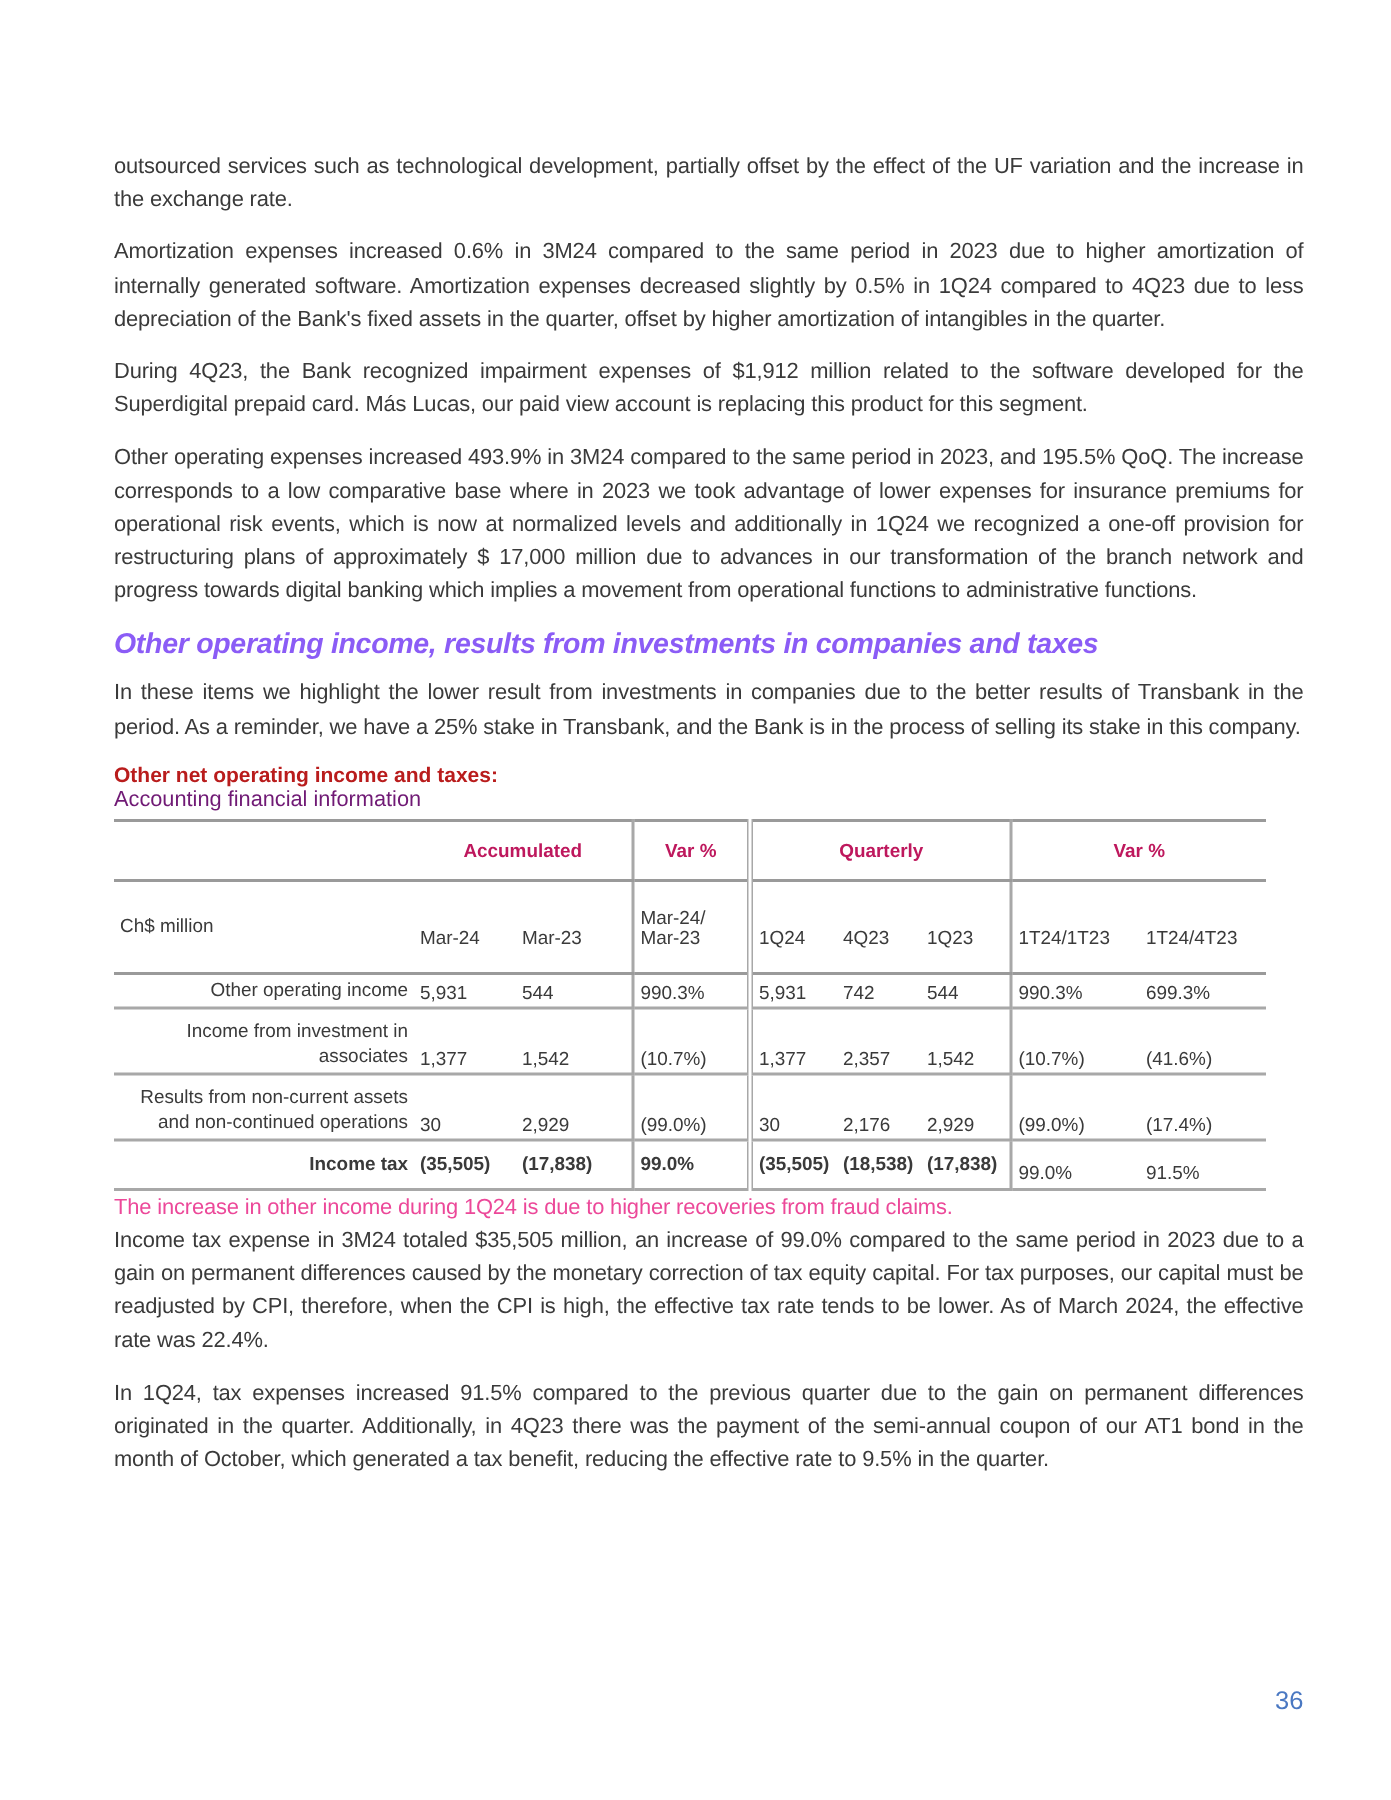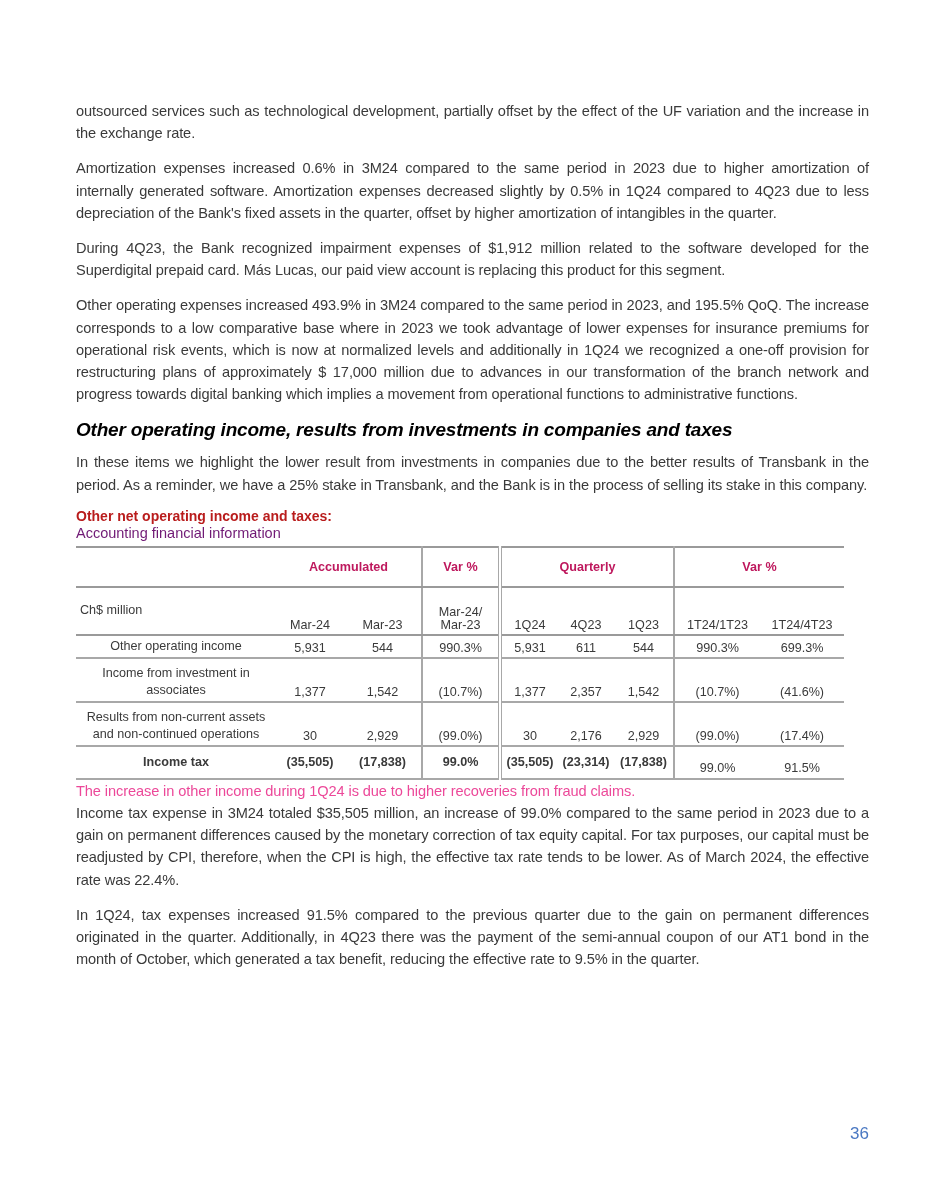--- a/index.html
+++ b/index.html
@@ -1,32 +1,32 @@
 <!DOCTYPE html>
 <html><head>
 <meta charset="utf-8">
 <style>
   html, body { margin: 0; padding: 0; background: #ffffff; }
   body { width: 927px; height: 1200px; position: relative; overflow: hidden;
          font-family: "Liberation Sans", sans-serif; color: #3a3a3a; }
   .page { position: absolute; left: 76px; top: 100px; width: 793px; }
   p.body { margin: 0; font-size: 14.6px; line-height: 22.2px; text-align: justify; letter-spacing: -0.1px; }
   .gap { height: 13px; }
-  h2.section { margin: 14px 0 10px 0; font-size: 19px; font-style: italic; font-weight: bold; color: #000000; letter-spacing: -0.2px; }
+  h2.section { margin: 14px 0 10px 0; font-size: 19px; font-style: italic; font-weight: bold; color: #8b5cf6; letter-spacing: -0.2px; }
   h3.table-title { margin: 12px 0 0 0; font-size: 14px; font-weight: bold; color: #b91c1c; }
   .subtitle { font-size: 14.5px; color: #701a75; margin-top: 1px; margin-bottom: 5px; }
   table.fin { width: 768px; border-collapse: collapse; font-size: 12.6px; color: #3a3a3a; table-layout: fixed; }
   table.fin td, table.fin th { padding: 0 4px; }
   table.fin th { font-weight: bold; color: #be185d; }
   .top-border { border-top: 2px solid #9a9a9a; }
   tr.group-hdr th { height: 38px; border-bottom: 2px solid #9a9a9a; text-align: center; font-size: 12.6px; }
-  tr.col-hdr td { height: 44px; vertical-align: bottom; padding-bottom: 2px; text-align: center; border-bottom: 2px solid #9a9a9a; line-height: 13px; }
+  tr.col-hdr td { height: 44px; vertical-align: bottom; padding-bottom: 16px; text-align: left; border-bottom: 2px solid #9a9a9a; line-height: 13px; }
   tr.col-hdr td.label { text-align: left; vertical-align: middle; font-weight: normal; padding-bottom: 0; }
-  tr.data td { border-bottom: 2px solid #a8a8a8; text-align: center; vertical-align: bottom; padding-bottom: 2px; }
-  tr.data td.label { text-align: center; line-height: 17px; }
+  tr.data td { border-bottom: 2px solid #a8a8a8; text-align: left; vertical-align: bottom; padding-bottom: 2px; }
+  tr.data td.label { text-align: right; line-height: 17px; }
   tr.r1 td { height: 19px; }
   tr.r2 td { height: 40px; }
   tr.r3 td { height: 40px; }
   tr.r4 td { height: 28px; font-weight: bold; vertical-align: middle; padding-bottom: 0; }
   tr.r4 td.plain { font-weight: normal; vertical-align: bottom; padding-bottom: 3px; }
   tr.r5 td { height: 30px; font-weight: bold; vertical-align: middle; padding-bottom: 0; }
   td.vb, th.vb { border-right: 2px solid #a8a8a8; }
   td.vb-thick, th.vb-thick { border-right: 4px double #a8a8a8; }
   .after-table { margin-top: 20px; }
   .dark { color: #ec4899; }
@@ -80,21 +80,21 @@
       <td class="vb">1Q23</td>
       <td>1T24/1T23</td>
       <td>1T24/4T23</td>
     </tr>
     <tr class="data r1">
       <td class="label">Other operating income</td>
       <td>5,931</td>
       <td class="vb">544</td>
       <td class="vb-thick">990.3%</td>
       <td>5,931</td>
-      <td>611</td>
+      <td>742</td>
       <td class="vb">544</td>
       <td>990.3%</td>
       <td>699.3%</td>
     </tr>
     <tr class="data r2">
       <td class="label">Income from investment in associates</td>
       <td>1,377</td>
       <td class="vb">1,542</td>
       <td class="vb-thick">(10.7%)</td>
       <td>1,377</td>
@@ -113,21 +113,21 @@
       <td class="vb">2,929</td>
       <td>(99.0%)</td>
       <td>(17.4%)</td>
     </tr>
     <tr class="data r4">
       <td class="label">Income tax</td>
       <td>(35,505)</td>
       <td class="vb">(17,838)</td>
       <td class="vb-thick">99.0%</td>
       <td>(35,505)</td>
-      <td>(23,314)</td>
+      <td>(18,538)</td>
       <td class="vb">(17,838)</td>
       <td class="plain">99.0%</td>
       <td class="plain">91.5%</td>
     </tr>
   </tbody>
     </table>
 
   <p class="body dark after-table">The increase in other income during 1Q24 is due to higher recoveries from fraud claims.</p>
   <p class="body">Income tax expense in 3M24 totaled $35,505 million, an increase of 99.0% compared to the same period in 2023 due to a gain on permanent differences caused by the monetary correction of tax equity capital. For tax purposes, our capital must be readjusted by CPI, therefore, when the CPI is high, the effective tax rate tends to be lower. As of March 2024, the effective rate was 22.4%.</p>
   <div class="gap"></div>

